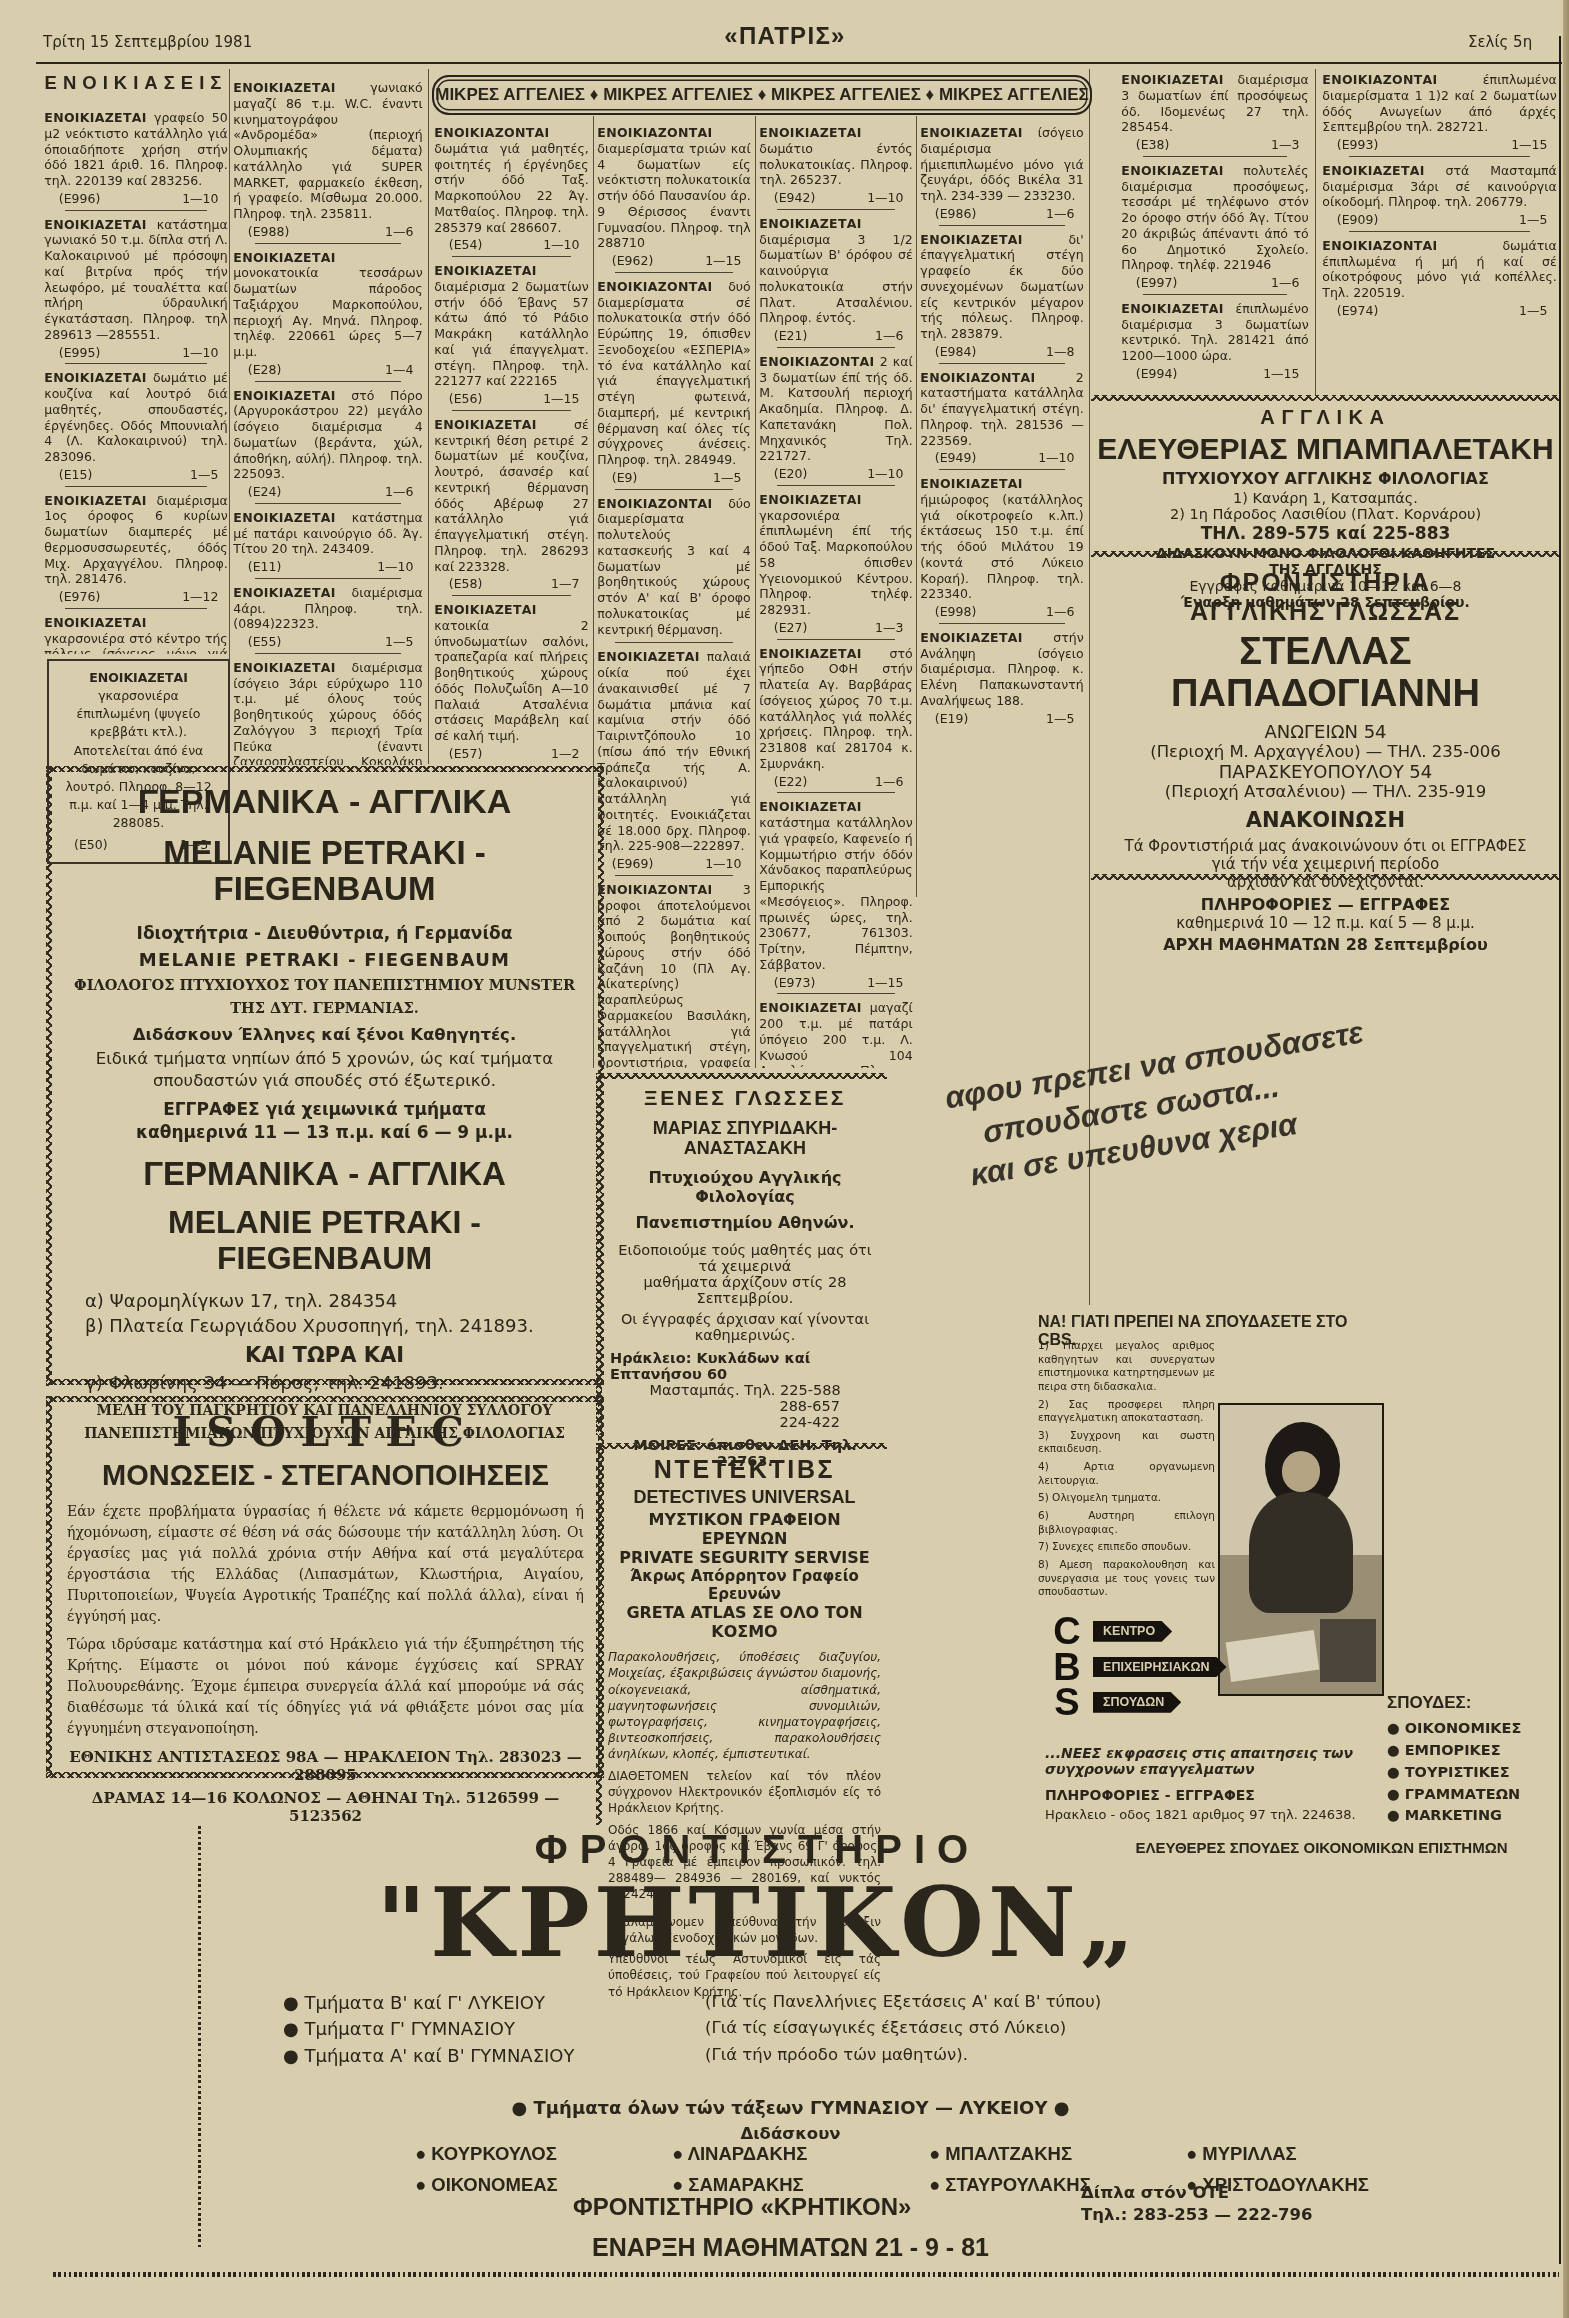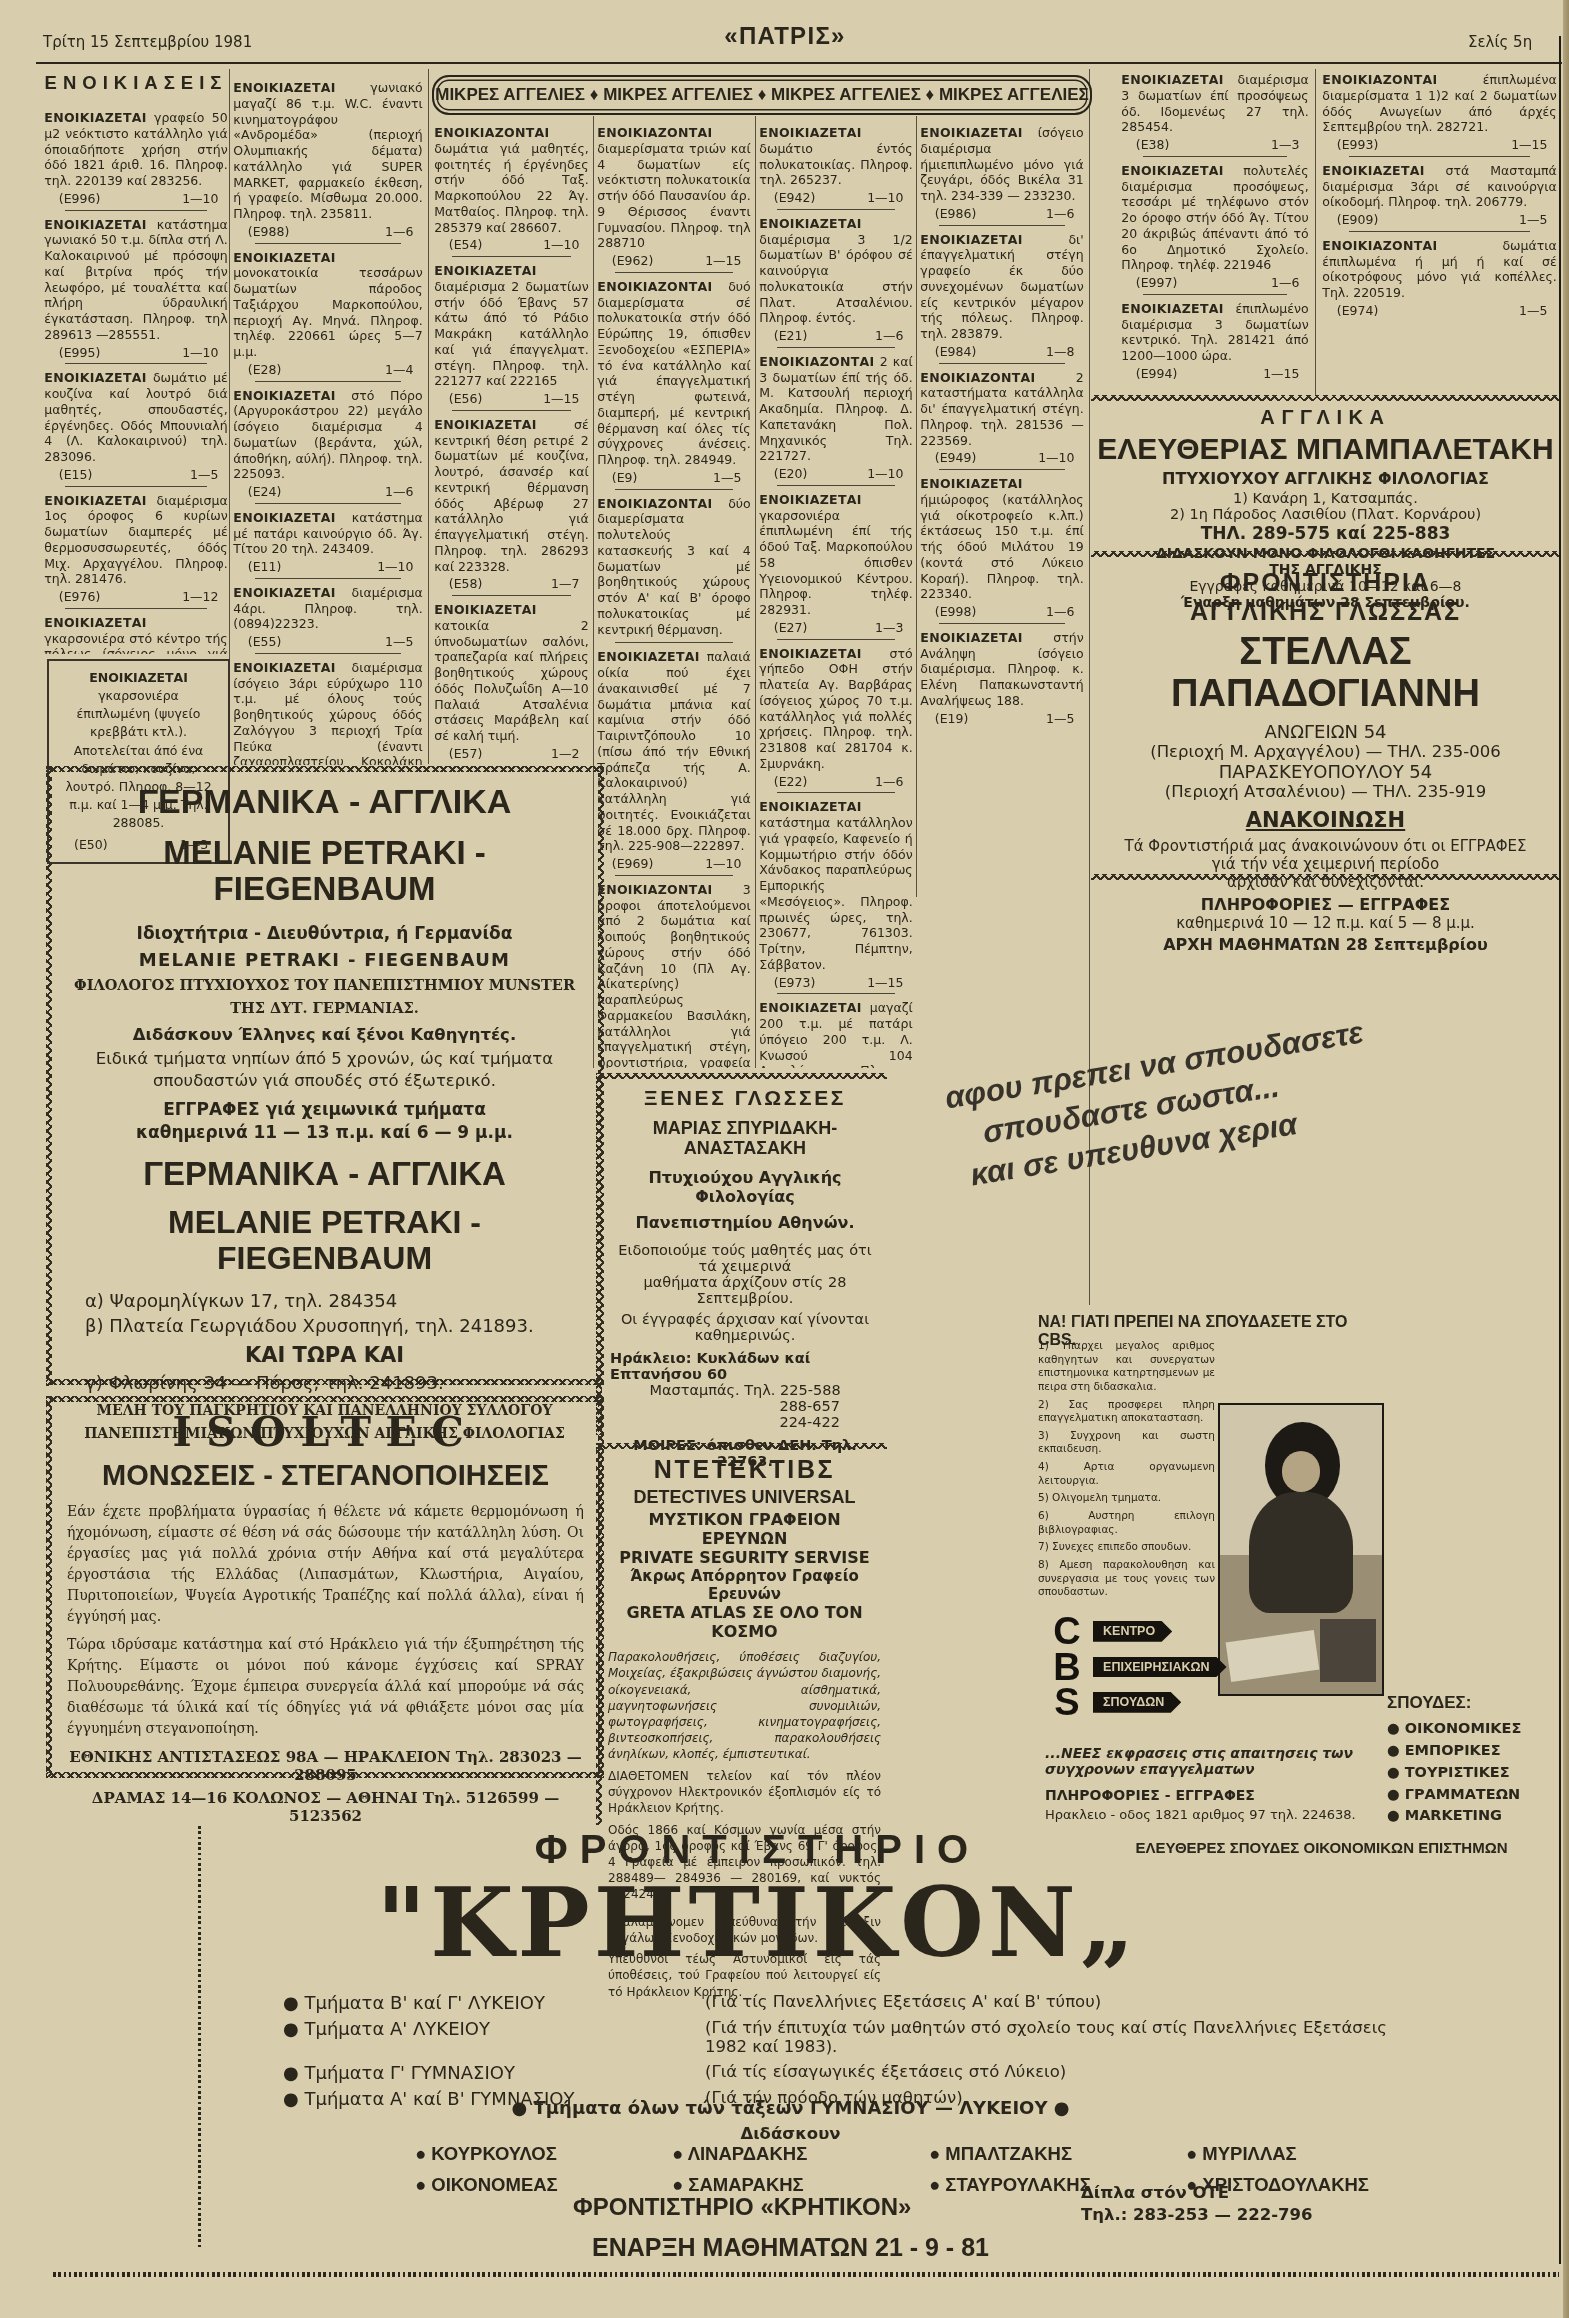--- a/index.html
+++ b/index.html
@@ -426,21 +426,21 @@
   <div class="zz" style="left:1091px;top:551px;width:469px;"></div>
 
   <div class="abs c" style="left:1091px;top:568px;width:469px;">
     <div class="lib b" style="font-size:25px;letter-spacing:2px;">ΦΡΟΝΤΙΣΤΗΡΙΑ</div>
     <div class="lib b" style="font-size:25px;letter-spacing:2px;">ΑΓΓΛΙΚΗΣ ΓΛΩΣΣΑΣ</div>
     <div class="lib b tight" style="font-size:38px;margin-top:5.3px;">ΣΤΕΛΛΑΣ ΠΑΠΑΔΟΓΙΑΝΝΗ</div>
     <div style="font-size:18px;margin-top:6.6px;">ΑΝΩΓΕΙΩΝ 54</div>
     <div style="font-size:16.5px;">(Περιοχή Μ. Αρχαγγέλου) — ΤΗΛ. 235-006</div>
     <div style="font-size:18px;">ΠΑΡΑΣΚΕΥΟΠΟΥΛΟΥ 54</div>
     <div style="font-size:16.5px;">(Περιοχή Ατσαλένιου) — ΤΗΛ. 235-919</div>
-    <div class="b" style="font-size:21px;margin-top:6.6px;text-decoration:underline;">ΑΝΑΚΟΙΝΩΣΗ</div>
+    <div class="b" style="font-size:21px;margin-top:6.6px;">ΑΝΑΚΟΙΝΩΣΗ</div>
     <div style="font-size:15px;margin-top:5.3px;">Τά Φροντιστήριά μας άνακοινώνουν ότι οι ΕΓΓΡΑΦΕΣ</div>
     <div style="font-size:15px;">γιά τήν νέα χειμερινή περίοδο</div>
     <div style="font-size:15px;">άρχισαν καί συνεχίζονται.</div>
     <div class="b" style="font-size:16px;margin-top:4px;">ΠΛΗΡΟΦΟΡΙΕΣ — ΕΓΓΡΑΦΕΣ</div>
     <div style="font-size:15px;">καθημερινά 10 — 12 π.μ. καί 5 — 8 μ.μ.</div>
     <div class="b" style="font-size:16px;margin-top:2.6px;">ΑΡΧΗ ΜΑΘΗΜΑΤΩΝ 28 Σεπτεμβρίου</div>
   </div>
   <div class="zz" style="left:1091px;top:874px;width:469px;"></div>
 
   <div class="zz" style="left:46px;top:766px;width:558px;"></div>
@@ -590,24 +590,20 @@
   <div class="abs dotv" style="left:198px;top:1826px;width:2.6px;height:422px;"></div>
   <div class="abs c lib b" style="left:283px;top:1827px;width:949px;font-size:40px;letter-spacing:12px;">ΦΡΟΝΤΙΣΤΗΡΙΟ</div>
   <div class="abs c serif b tight" style="left:217px;top:1870px;width:1081px;font-size:96px;letter-spacing:4px;">"ΚΡΗΤΙΚΟΝ„</div>
   <div class="abs" style="left:283px;top:1992px;width:1107px;">
 
       <div style="display:flex;margin-bottom:5.3px;">
         <div class="krow-label" style="width:422px;font-size:18px;">Τμήματα Β' καί Γ' ΛΥΚΕΙΟΥ</div>
         <div style="flex:1;font-size:16.5px;">(Γιά τίς Πανελλήνιες Εξετάσεις Α' καί Β' τύπου)</div>
       </div>
 
-      <div style="display:flex;margin-bottom:5.3px;">
-        <div class="krow-label" style="width:422px;font-size:18px;">Τμήματα Α' ΛΥΚΕΙΟΥ</div>
-        <div style="flex:1;font-size:16.5px;">(Γιά τήν έπιτυχία τών μαθητών στό σχολείο τους καί στίς Πανελλήνιες Εξετάσεις 1982 καί 1983).</div>
-      </div>
 
       <div style="display:flex;margin-bottom:5.3px;">
         <div class="krow-label" style="width:422px;font-size:18px;">Τμήματα Γ' ΓΥΜΝΑΣΙΟΥ</div>
         <div style="flex:1;font-size:16.5px;">(Γιά τίς είσαγωγικές έξετάσεις στό Λύκειο)</div>
       </div>
 
       <div style="display:flex;margin-bottom:5.3px;">
         <div class="krow-label" style="width:422px;font-size:18px;">Τμήματα Α' καί Β' ΓΥΜΝΑΣΙΟΥ</div>
         <div style="flex:1;font-size:16.5px;">(Γιά τήν πρόοδο τών μαθητών).</div>
       </div>

